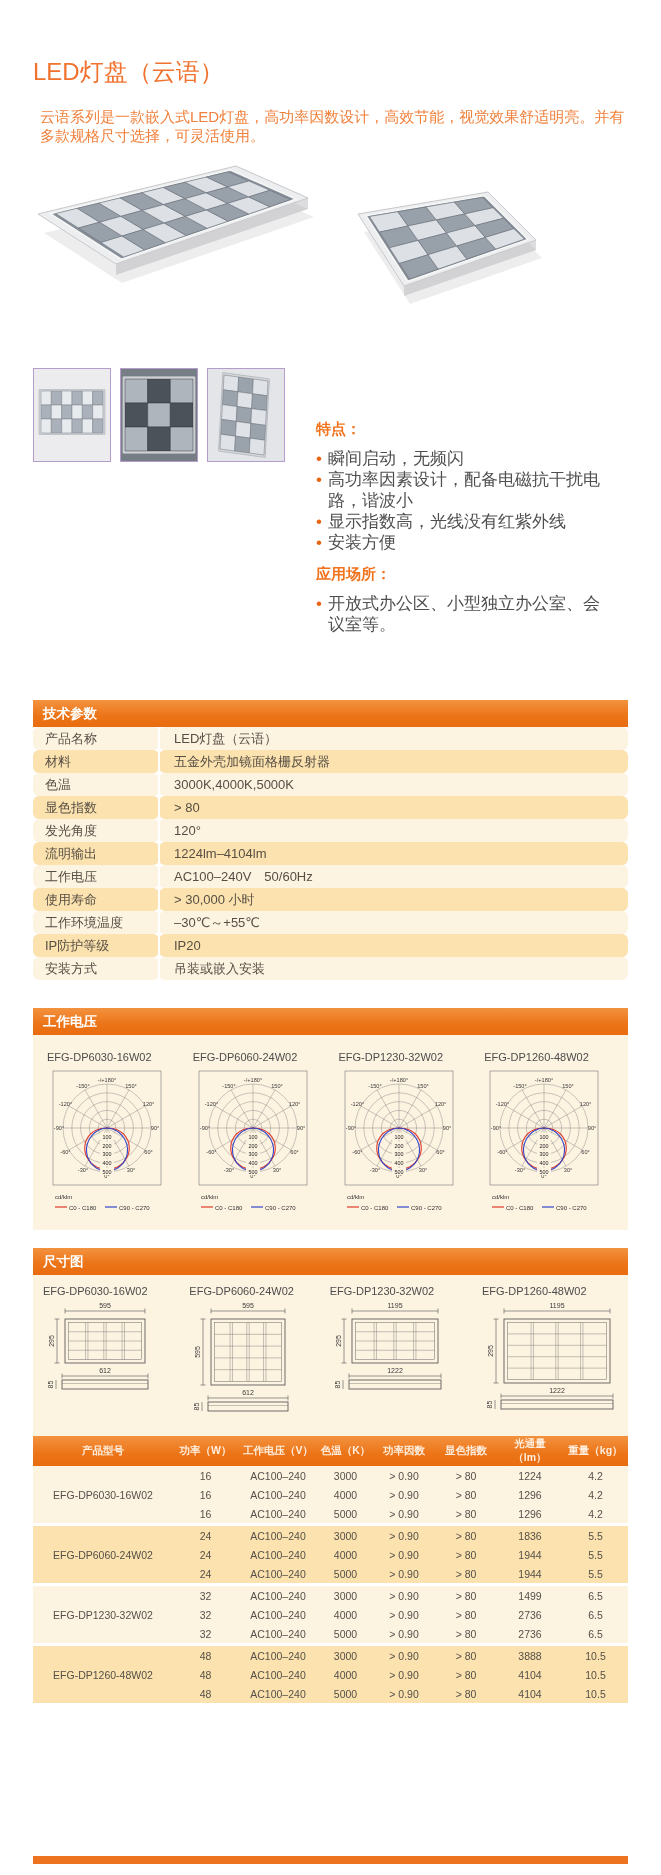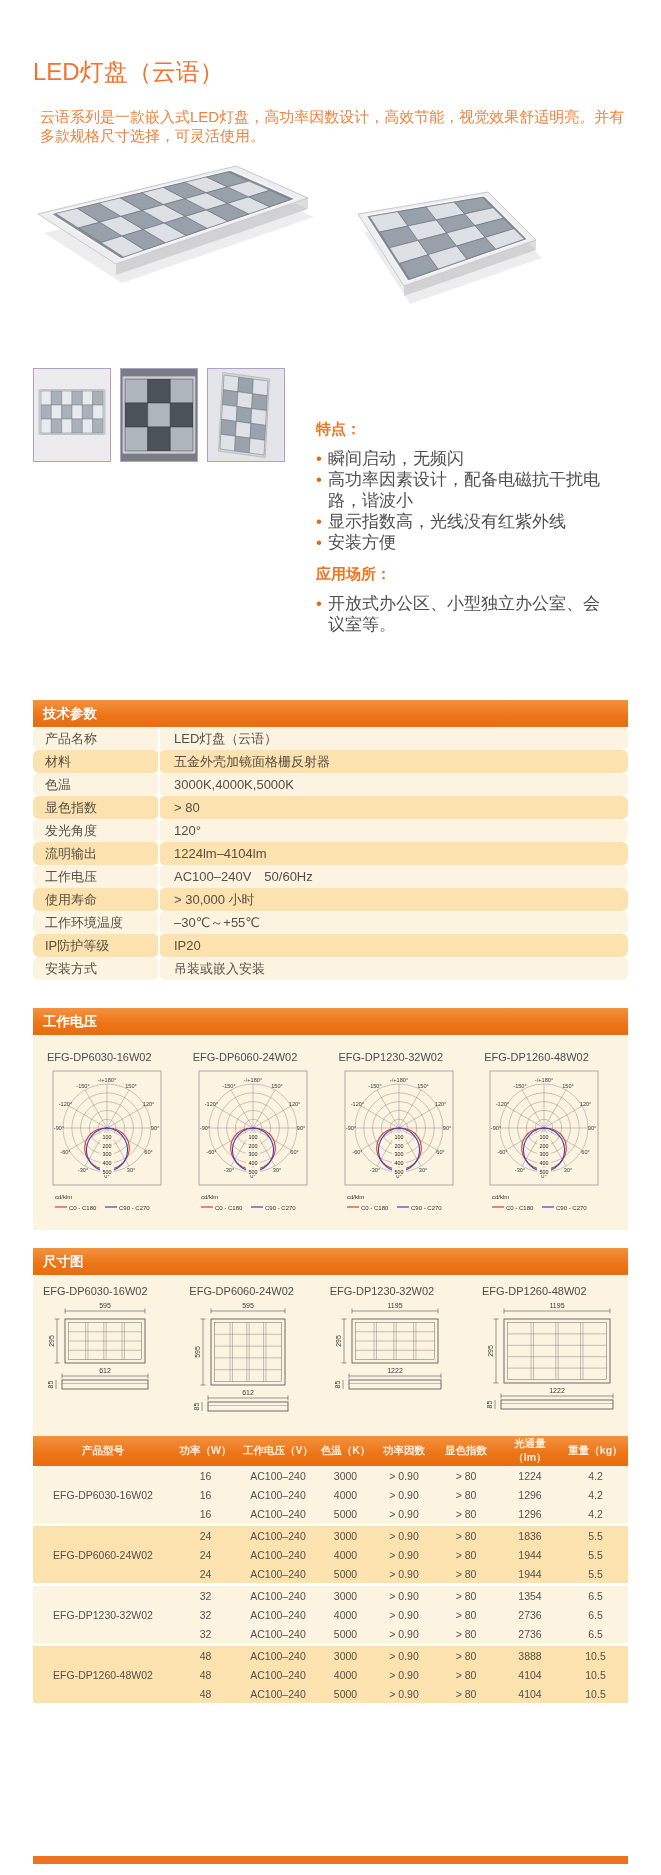--- a/index.html
+++ b/index.html
@@ -649,21 +649,21 @@
           <td>1944</td>
           <td>5.5</td>
         </tr>
         <tr class="g-light gstart">
           <td class="model" rowspan="3">EFG-DP1230-32W02</td>
           <td>32</td>
           <td>AC100–240</td>
           <td>3000</td>
           <td>&gt; 0.90</td>
           <td>&gt; 80</td>
-          <td>1354</td>
+          <td>1499</td>
           <td>6.5</td>
         </tr>
         <tr class="g-light">
           <td>32</td>
           <td>AC100–240</td>
           <td>4000</td>
           <td>&gt; 0.90</td>
           <td>&gt; 80</td>
           <td>2736</td>
           <td>6.5</td>

